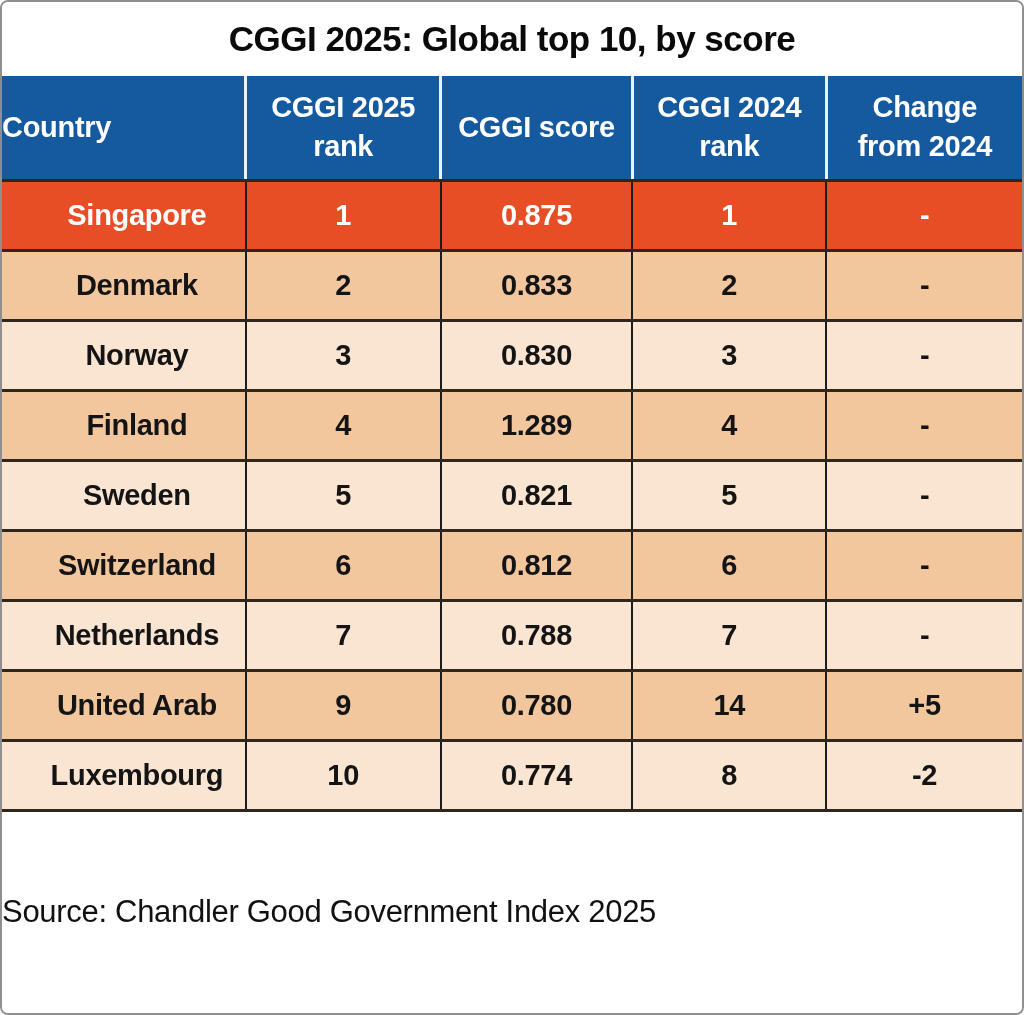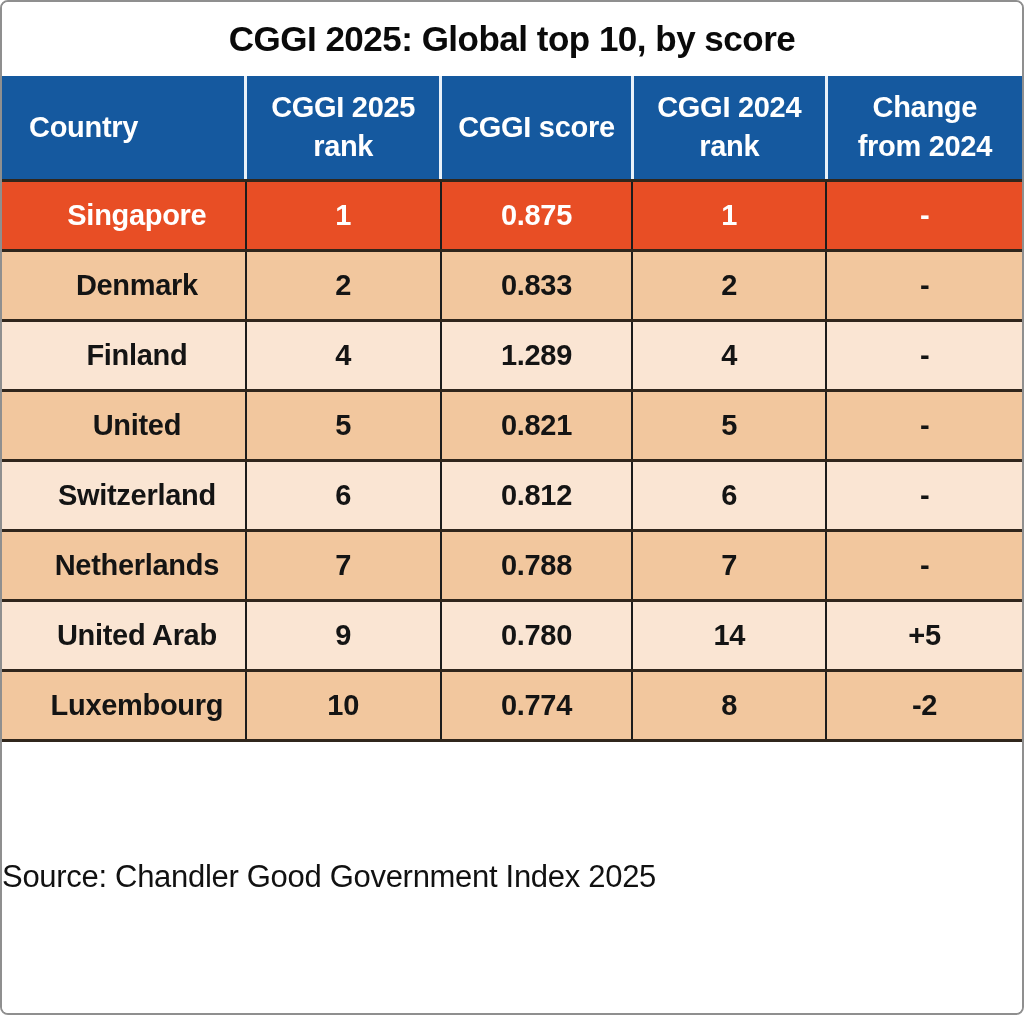--- a/index.html
+++ b/index.html
@@ -65,21 +65,20 @@
     letter-spacing: -0.3px;
     line-height: 1.35;
     text-align: center;
     vertical-align: middle;
     white-space: pre-line;
     border-bottom: 3px solid var(--grid-line);
   }
   thead th + th { border-left: 3px solid var(--header-divider); }
   thead th.col-country {
     text-align: left;
-    padding-left: 27px;
   }
   tbody td {
     height: 70px;
     font-size: 29px;
     font-weight: 700;
     letter-spacing: -0.3px;
     color: var(--row-text);
     text-align: center;
     vertical-align: middle;
     border-top: 3px solid var(--grid-line);
@@ -147,28 +146,35 @@
           <td>-</td>
         </tr>
         <tr>
           <td class="country-cell">Denmark</td>
           <td>2</td>
           <td>0.833</td>
           <td>2</td>
           <td>-</td>
         </tr>
         <tr>
+          <td class="country-cell">Norway</td>
+          <td>3</td>
+          <td>0.830</td>
+          <td>3</td>
+          <td>-</td>
+        </tr>
+        <tr>
           <td class="country-cell">Finland</td>
           <td>4</td>
           <td>1.289</td>
           <td>4</td>
           <td>-</td>
         </tr>
         <tr>
-          <td class="country-cell">United</td>
+          <td class="country-cell">Sweden</td>
           <td>5</td>
           <td>0.821</td>
           <td>5</td>
           <td>-</td>
         </tr>
         <tr>
           <td class="country-cell">Switzerland</td>
           <td>6</td>
           <td>0.812</td>
           <td>6</td>

